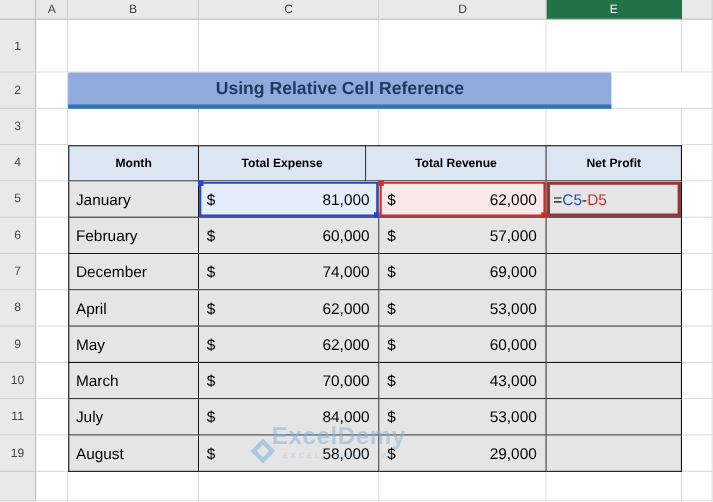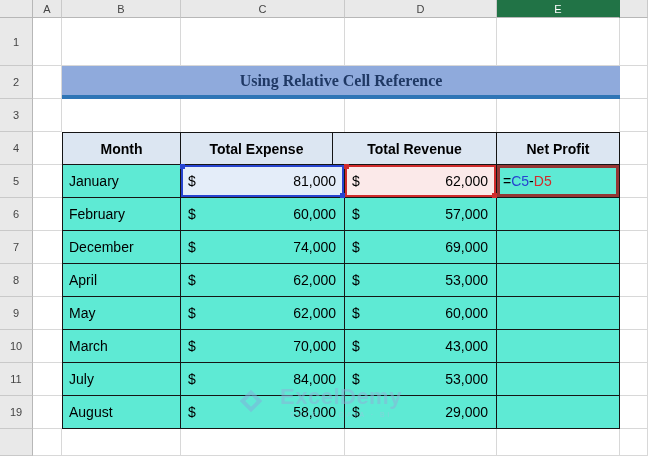--- a/index.html
+++ b/index.html
@@ -24,48 +24,48 @@
   }
   .colhdr.sel { background:var(--selected-header-green,#217346); color:#fff; border-right-color:var(--selected-header-green,#217346); }
   .rowhdr {
     background:#e9e9e9; border-right:1px solid #b7b7b7; border-bottom:1px solid #c9c9c9;
     color:#454545; font-size:11px; display:flex; align-items:center; justify-content:center;
   }
   .ec { border-right:1px solid #d8d8d8; border-bottom:1px solid #d8d8d8; background:#fff; }
   .nr { border-right:none; }
   .nb { border-bottom:none; }
   .banner {
-    width:558px; background:var(--banner-fill,#8faadc);
+    width:494px; background:var(--banner-fill,#8faadc);
     border-bottom:4px solid var(--banner-edge,#2e75b6);
     color:var(--banner-text,#1f3864); font-weight:bold; font-size:16px;
-    display:flex; align-items:center; justify-content:center;font-family:Liberation Serif, serif;
+    display:flex; align-items:center; justify-content:center;
   }
   .tcell {
-    background:#5eead4; border-right:1px solid #151515; border-bottom:1px solid #151515;
+    background:#e5e5e5; border-right:1px solid #151515; border-bottom:1px solid #151515;
     display:flex; align-items:center; font-size:14px; color:#000; position:relative;
   }
   .bl { border-left:1px solid #151515; }
   .th {
     background:var(--table-header-fill,#dce6f2); border-top:1px solid #151515;
-    font-weight:bold; justify-content:center; font-size:14px;
+    font-weight:bold; justify-content:center; font-size:11px;
   }
   .month { padding-left:6px; }
   .money { justify-content:space-between; padding:0 8px 0 7px; }
   .c5ref { background:var(--c5-fill,#e4edf9); box-shadow:inset 0 0 0 2px var(--ref1-blue,#2744d0); }
   .d5ref { background:var(--d5-fill,#fbe9e9); box-shadow:inset 0 0 0 2px var(--ref2-red,#d02c2c); }
   .c5ref::before,.c5ref::after,.d5ref::before,.d5ref::after { content:""; position:absolute; width:5px; height:5px; z-index:2; }
   .c5ref::before { left:-1px; top:-1px; background:var(--ref1-blue,#2744d0); }
   .c5ref::after { right:-1px; bottom:-1px; background:var(--ref1-blue,#2744d0); }
   .d5ref::before { left:-1px; top:-1px; background:var(--ref2-red,#d02c2c); }
   .d5ref::after { right:-1px; bottom:-1px; background:var(--ref2-red,#d02c2c); }
   .fxcell { box-shadow:inset 0 0 0 3px var(--active-cell-border,#943634); padding-left:6px; }
   .fx-ref1 { color:var(--ref1-blue,#2744d0); }
   .fx-ref2 { color:var(--ref2-red,#d02c2c); }
   .watermark {
-    position:absolute; left:243px; top:384px; display:flex; align-items:center; gap:21px;
+    position:absolute; left:231px; top:384px; display:flex; align-items:flex-end; gap:0;
     opacity:.55; pointer-events:none; z-index:5;
   }
   .wm-logo { width:16px; height:16px; border:4px solid #7fb2dd; transform:rotate(45deg); }
   .wm-text { display:flex; flex-direction:column; align-items:center; }
   .wm-name { font-size:22px; font-weight:bold; color:#8ab4d8; letter-spacing:.5px; }
   .wm-tag { font-size:7px; color:#9fc3e0; letter-spacing:2.5px; margin-top:1px; }
 </style>
 </head>
 <body>
 

